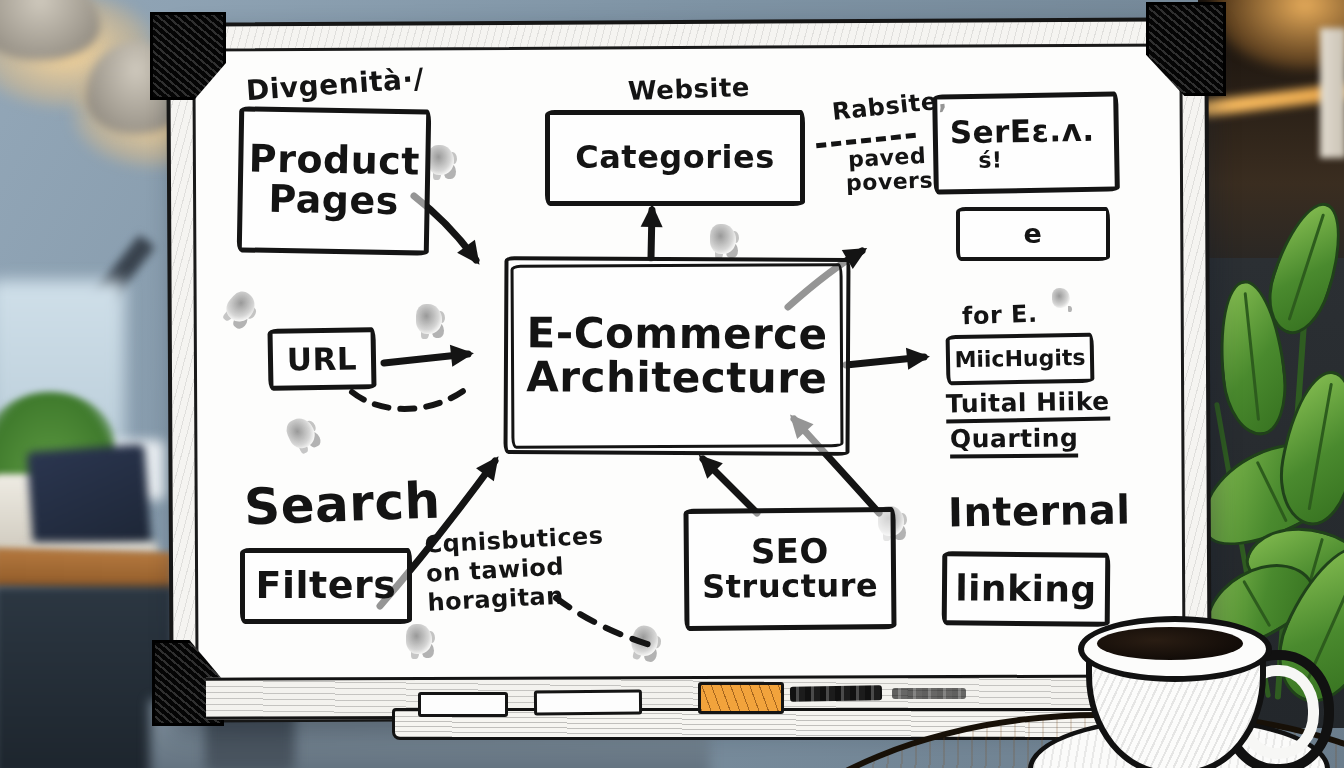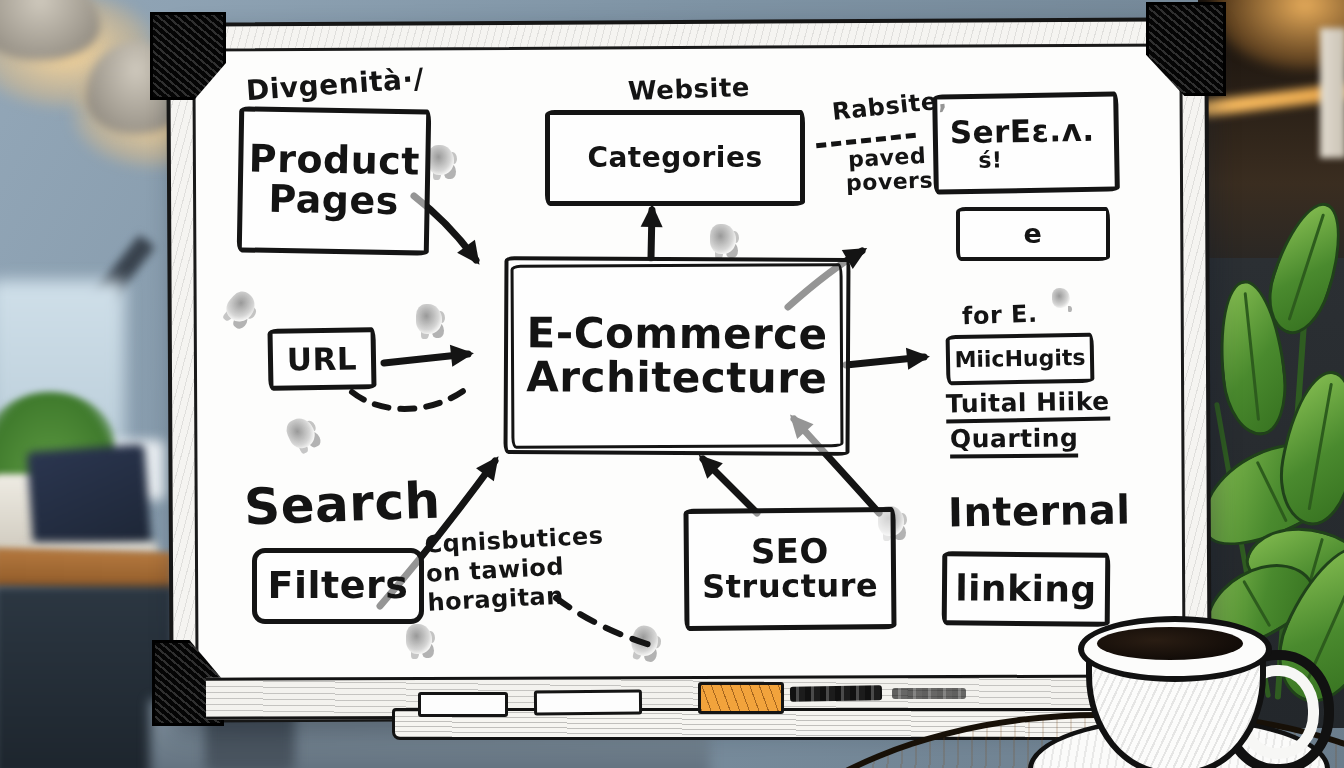--- a/index.html
+++ b/index.html
@@ -137,21 +137,21 @@
   <div class="abs smudge" style="left:1052px;top:288px;width:18px;height:20px;"></div>
 
   <div class="abs hand" style="left:246px;top:70px;font-size:28px;transform:rotate(-4deg);">Divgenità·/</div>
   <div class="abs sketchbox" style="left:238px;top:108px;width:182px;height:136px;transform:rotate(1deg);">
     <span class="hand" style="font-size:38px;">Product</span>
     <span class="hand" style="font-size:38px;">Pages</span>
   </div>
 
   <div class="abs hand" style="left:628px;top:76px;font-size:26px;transform:rotate(-2deg);">Website</div>
   <div class="abs sketchbox" style="left:545px;top:110px;width:250px;height:86px;">
-    <span class="hand" style="font-size:28px;">Categories</span>
+    <span class="hand" style="font-size:32px;">Categories</span>
   </div>
 
   <div class="abs hand" style="left:832px;top:94px;font-size:24px;transform:rotate(-6deg);">Rabsite,</div>
   <div class="abs dashline" style="left:816px;top:138px;width:100px;transform:rotate(-6deg);"></div>
   <div class="abs hand" style="left:848px;top:146px;font-size:22px;transform:rotate(-3deg);">paved</div>
   <div class="abs hand" style="left:846px;top:170px;font-size:22px;transform:rotate(-2deg);">povers</div>
   <div class="abs sketchbox" style="left:933px;top:93px;width:186px;height:100px;transform:rotate(-1deg);align-items:flex-start;padding-left:12px;box-sizing:border-box;">
     <span class="hand" style="font-size:31px;">SerEɛ.ʌ.</span>
     <span class="hand" style="font-size:22px;margin-left:28px;">ś!</span>
   </div>
@@ -169,21 +169,21 @@
   </div>
 
   <div class="abs hand" style="left:962px;top:303px;font-size:24px;transform:rotate(-2deg);">for E.</div>
   <div class="abs sketchbox" style="left:946px;top:334px;width:140px;height:42px;border-width:4px;transform:rotate(-1deg);">
     <span class="hand" style="font-size:22px;letter-spacing:0;">MiicHugits</span>
   </div>
   <div class="abs hand underline" style="left:946px;top:390px;font-size:25px;transform:rotate(-1deg);">Tuital Hiike</div>
   <div class="abs hand underline" style="left:950px;top:426px;font-size:25px;transform:rotate(-.5deg);">Quarting</div>
 
   <div class="abs hand" style="left:244px;top:478px;font-size:50px;transform:rotate(-2deg);">Search</div>
-  <div class="abs sketchbox" style="left:252px;top:548px;width:162px;height:66px;border-radius:13px;">
+  <div class="abs sketchbox" style="left:240px;top:548px;width:162px;height:66px;">
     <span class="hand" style="font-size:38px;">Filters</span>
   </div>
 
   <div class="abs hand" style="left:426px;top:528px;font-size:24px;transform:rotate(-3deg);">
     <div>Cqnisbutices</div>
     <div style="margin-top:4px;">on tawiod</div>
     <div style="margin-top:4px;">horagitan</div>
   </div>
 
   <div class="abs sketchbox" style="left:684px;top:508px;width:202px;height:112px;transform:rotate(-.5deg);">

